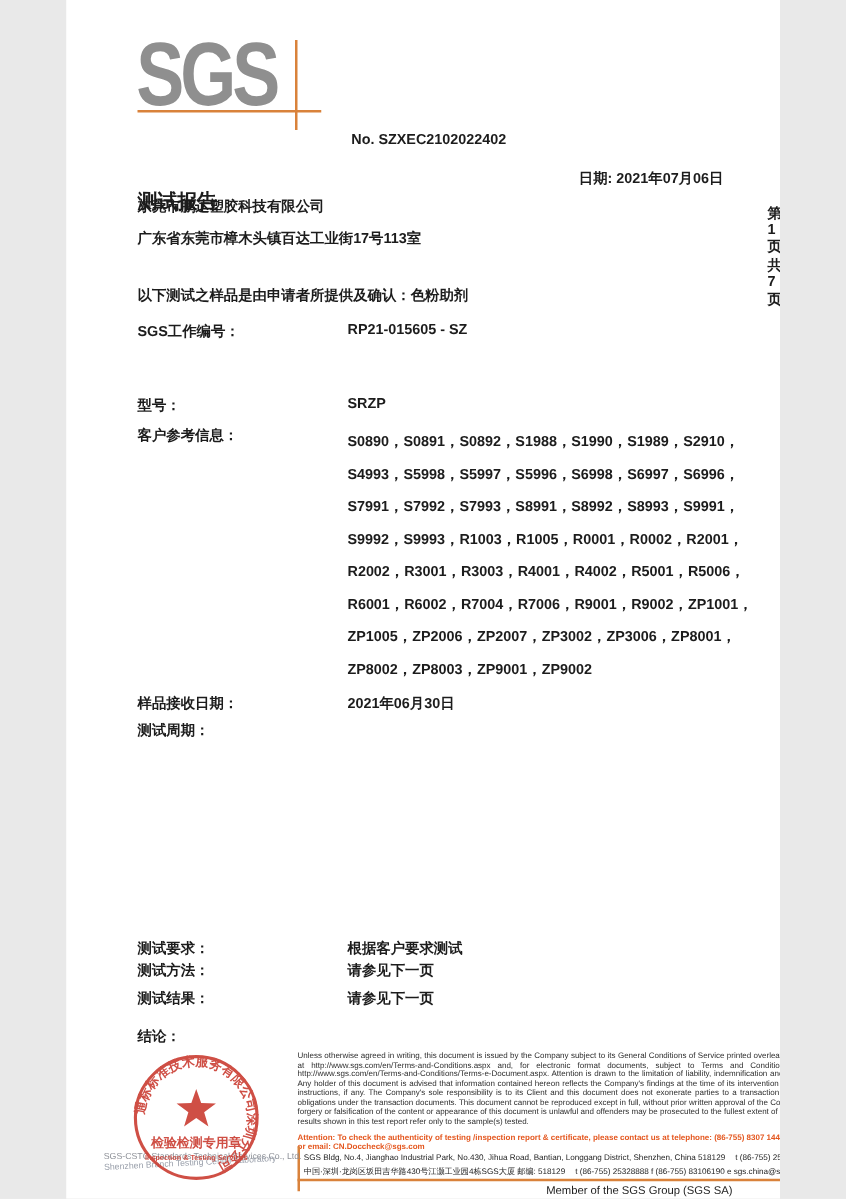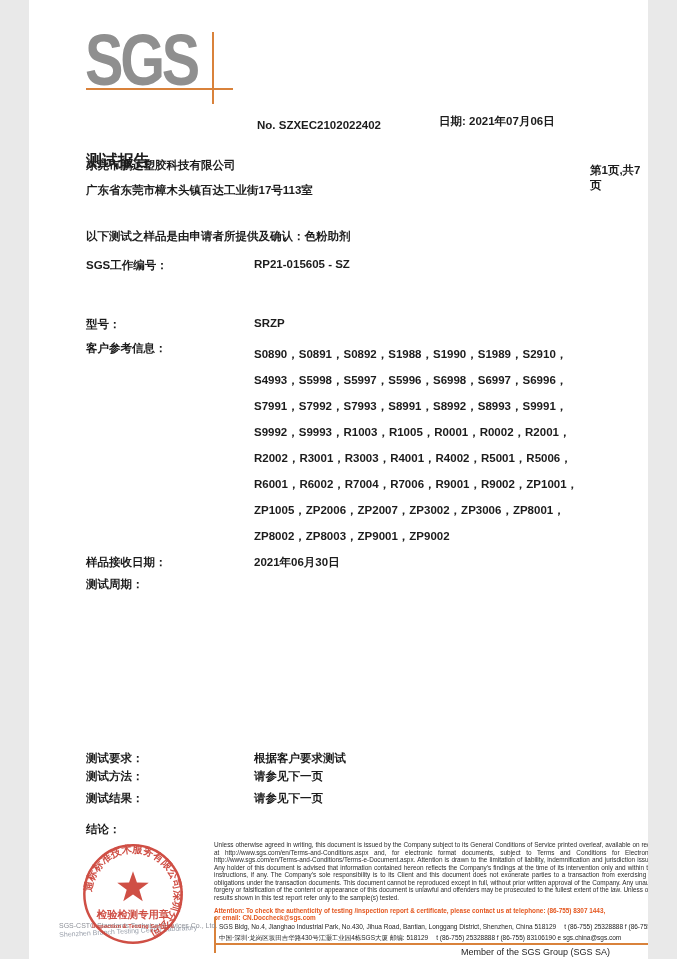--- a/index.html
+++ b/index.html
@@ -1,37 +1,37 @@
 <!DOCTYPE html>
 <html><head>
 <meta charset="utf-8">
 <style>
   html,body{margin:0;padding:0;background:#e9e9e9;}
   .page{
     position:relative;
-    width:619px;height:959px;
+    width:571px;height:959px;
     background:#ffffff;
     font-family:"Liberation Sans","DejaVu Sans",sans-serif;
     color:#1c1c1c;
     overflow:hidden;
     margin:0 auto;
   }
   
   .logo-text{
     position:absolute;left:56px;top:34px;
     font-size:72px;font-weight:bold;line-height:52px;
     color:#8f8f8f;letter-spacing:-4px;
     transform:scaleX(0.80);transform-origin:left top;
   }
   .logo-hline{position:absolute;left:57px;top:88px;width:147px;height:2px;background:#d9823b;}
   .logo-vline{position:absolute;left:183px;top:32px;width:2px;height:72px;background:#d9823b;}
   
   .hdr-title{position:absolute;left:57px;top:119px;font-size:16px;font-weight:bold;margin-top:32px;}
-  .hdr-no{position:absolute;left:228px;top:119px;font-size:11.5px;font-weight:bold;}
-  .hdr-date{position:absolute;left:410px;top:114px;font-size:11.5px;font-weight:bold;}
+  .hdr-no{position:absolute;left:228px;top:106px;font-size:11.5px;font-weight:bold;}
+  .hdr-date{position:absolute;left:410px;top:135px;font-size:11.5px;font-weight:bold;}
   .hdr-page{position:absolute;left:561px;top:123px;font-size:11.5px;font-weight:bold;margin-top:40px;}
   
   .app-name{position:absolute;left:57px;top:158px;font-size:11.5px;font-weight:bold;}
   .app-addr{position:absolute;left:57px;top:183px;font-size:11.5px;font-weight:bold;}
   
   .content{position:absolute;left:57px;top:229px;width:575px;font-size:11.5px;font-weight:bold;}
   .intro{margin-bottom:14px;}
   .frow{display:flex;align-items:flex-start;}
   .flabel{flex:0 0 168px;}
   .fvalue{flex:1;}

